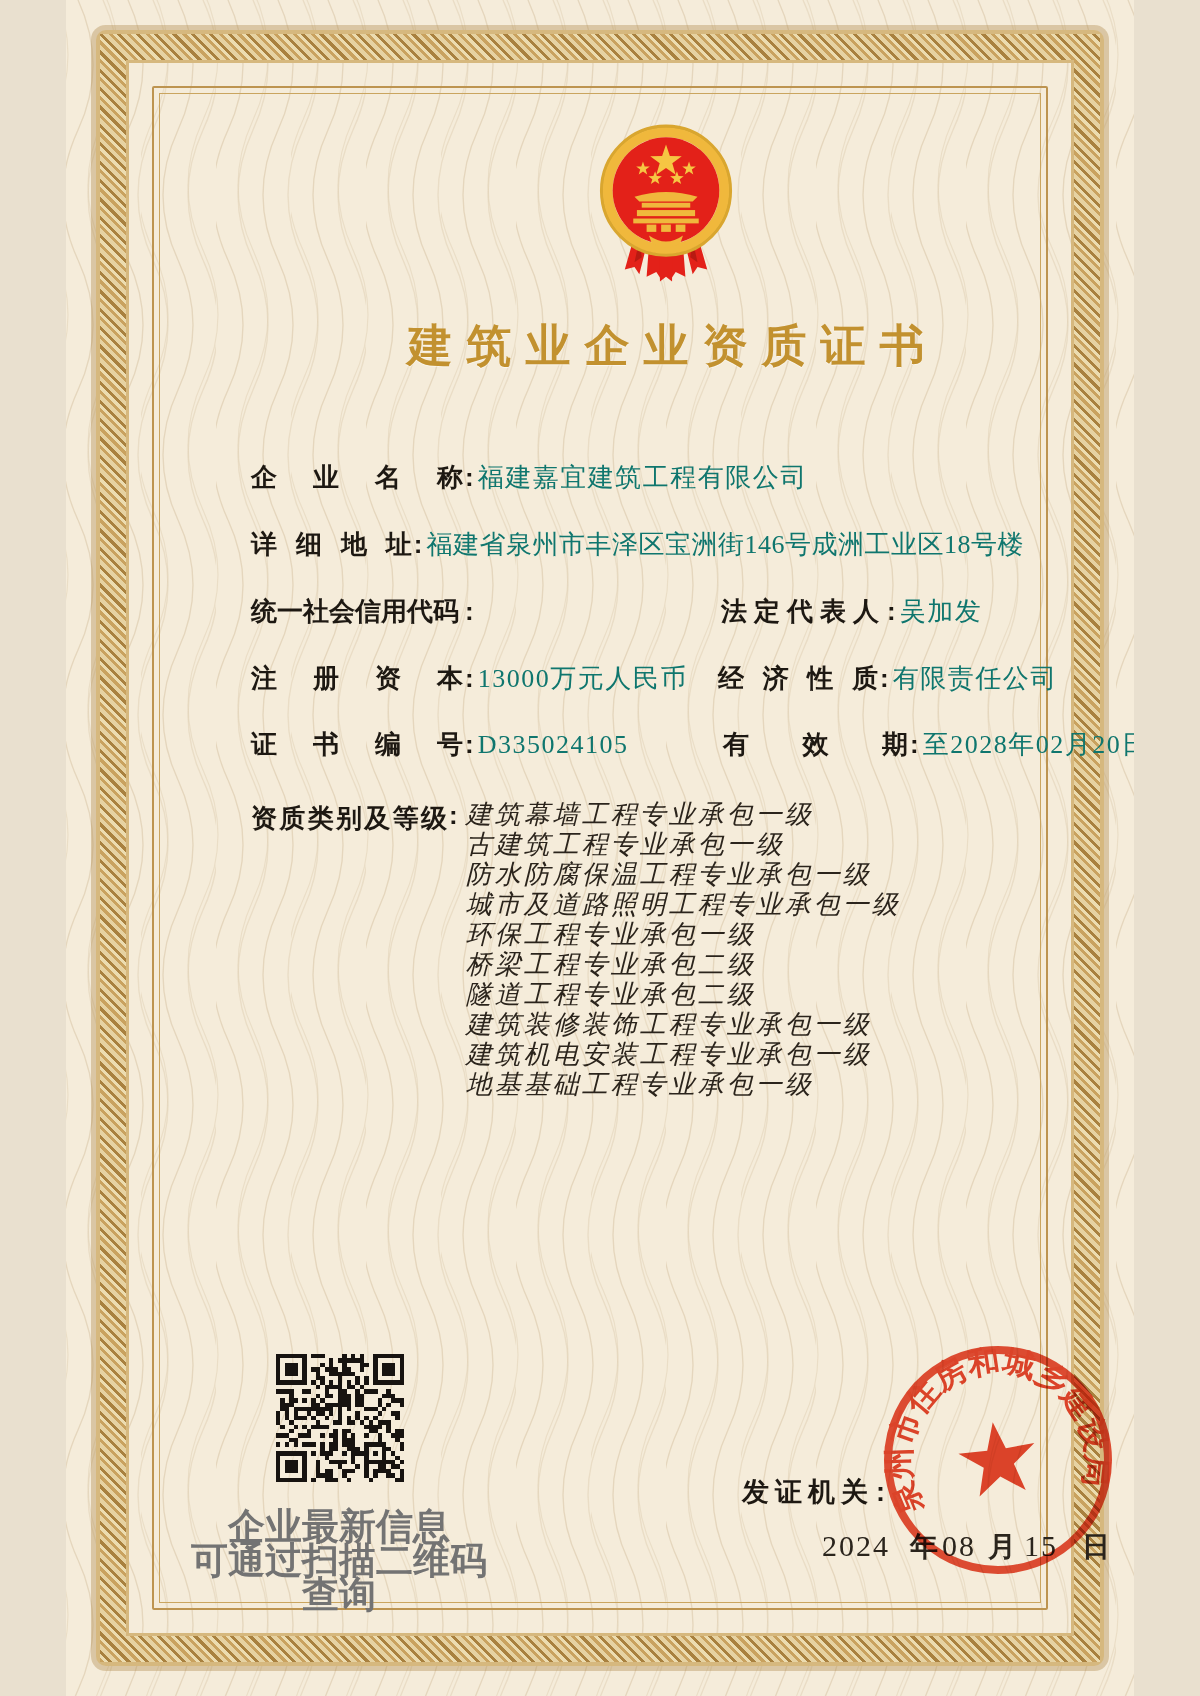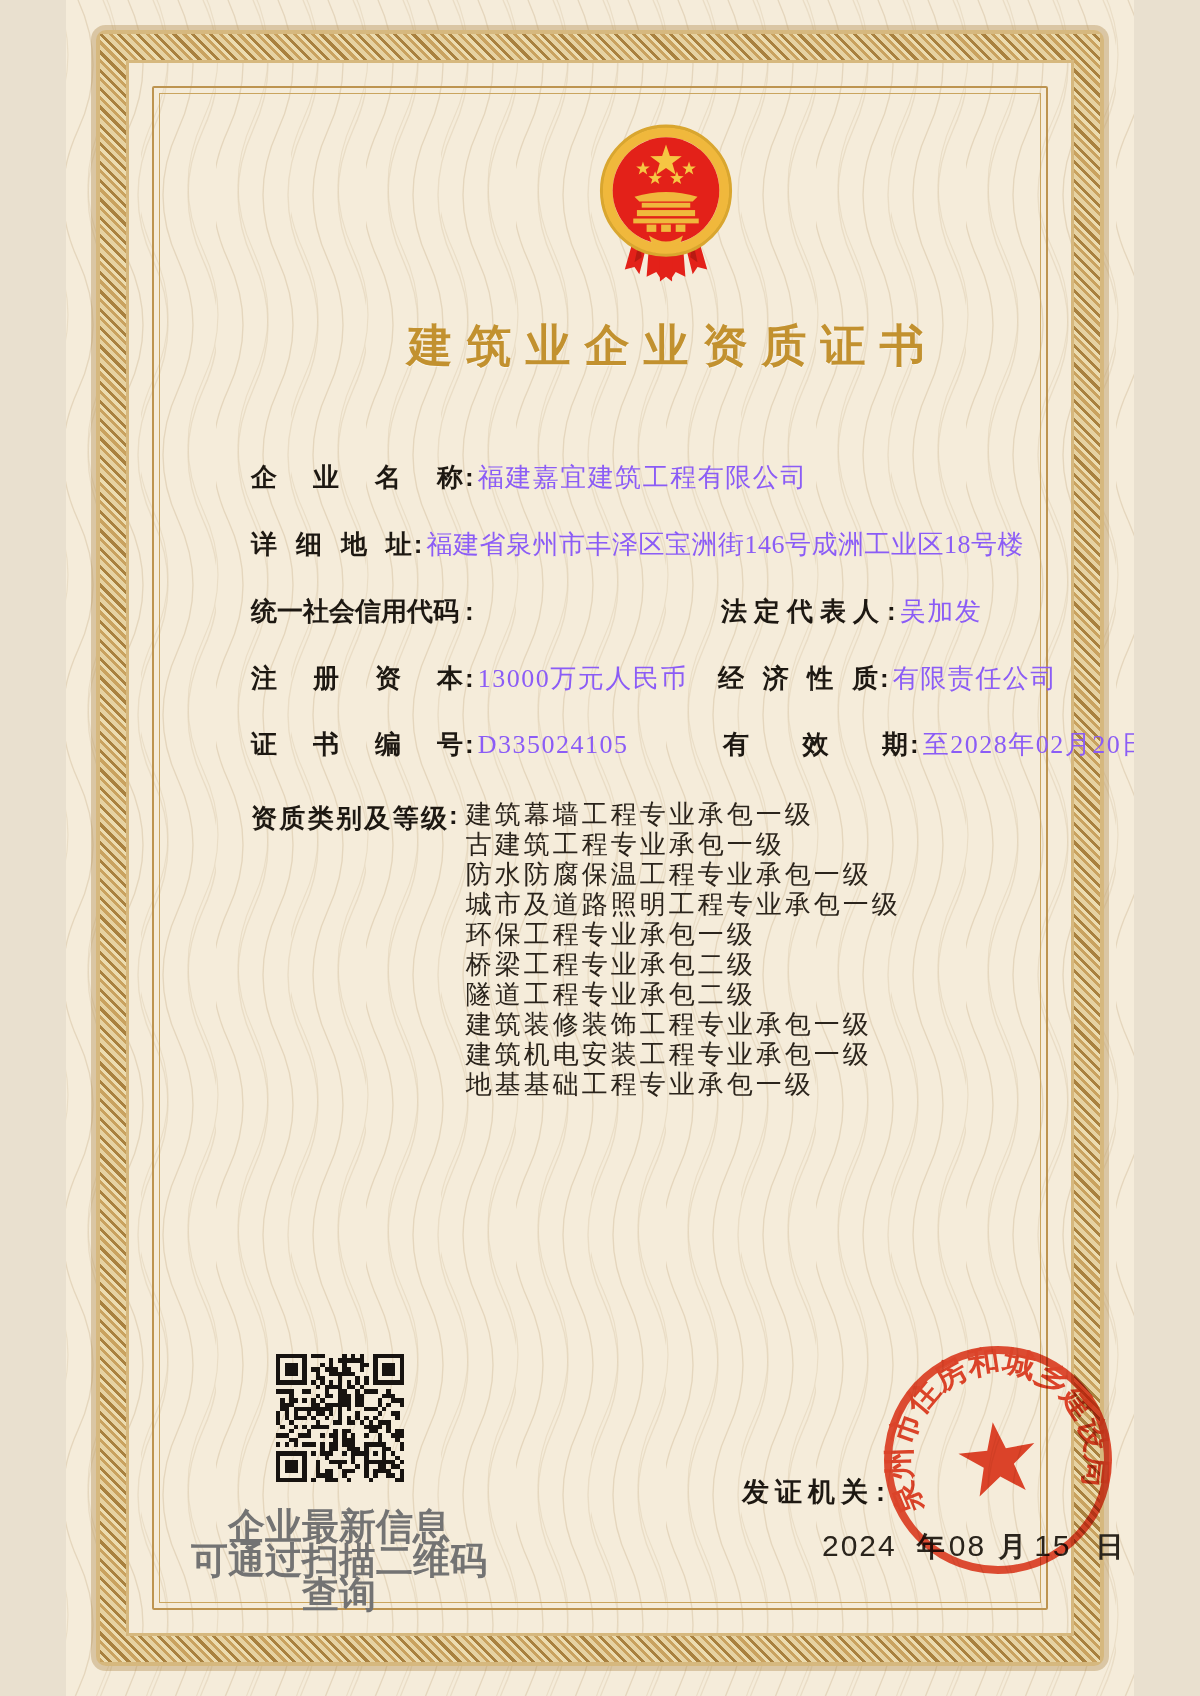--- a/index.html
+++ b/index.html
@@ -26,37 +26,37 @@
     text-align:center;font-family:"Liberation Sans",sans-serif;font-weight:bold;
     font-size:45px;color:#c2912f;letter-spacing:14px;text-indent:14px;
     text-shadow:0 1px 0 rgba(255,255,255,.5);
   }
   
   .row{position:absolute;left:185px;right:110px;height:38px;z-index:2;display:flex;align-items:baseline;font-size:26px;}
   .lbl{display:inline-flex;justify-content:space-between;font-family:"Liberation Sans",sans-serif;font-weight:bold;color:#1d1812;}
   .lbl span{display:inline-block;}
   .w212{width:212px;}
   .colon{font-family:"Liberation Sans",sans-serif;font-weight:bold;color:#1d1812;margin:0 4px 0 2px;}
-  .val{letter-spacing:1.5px;color:#8b5cf6;white-space:nowrap;}
+  .val{letter-spacing:1.5px;color:#0f766e;white-space:nowrap;}
   .pair2{position:absolute;top:0;display:flex;align-items:baseline;}
   
   .quals{position:absolute;left:185px;top:800px;z-index:2;display:flex;align-items:flex-start;font-size:26px;}
   .quals .lbl{margin-top:1px;width:196px;}
   .qual-list{margin-left:4px;}
-  .qual-item{line-height:30px;letter-spacing:3px;color:#2b241c;white-space:nowrap;}
+  .qual-item{line-height:30px;letter-spacing:3px;color:#2b241c;white-space:nowrap;font-style:italic;}
   
   .qr{position:absolute;left:210px;top:1354px;z-index:2;}
   .qr-note{
     position:absolute;left:108px;top:1510px;width:330px;z-index:2;text-align:center;
     font-family:"Liberation Sans",sans-serif;font-weight:bold;font-size:37px;line-height:34px;color:#737373;
   }
   .issuer{position:absolute;left:676px;top:1474px;z-index:2;display:flex;align-items:baseline;font-size:27px;}
   .issuer .lbl{width:126px;}
   .date-row{position:absolute;left:756px;top:1528px;z-index:2;display:flex;align-items:baseline;font-size:30px;color:#2a241c;}
-  .date-num{font-family:Liberation Sans, sans-serif;letter-spacing:2px;}
+  .date-num{font-family:Liberation Serif, serif;letter-spacing:2px;}
   .date-cn{font-family:"Liberation Sans",sans-serif;font-weight:bold;font-size:28px;}
   .ml20{margin-left:20px;} .ml14{margin-left:4px;} .ml12{margin-left:12px;} .ml8{margin-left:8px;} .ml24{margin-left:24px;}
   .seal{position:absolute;left:812px;top:1340px;z-index:3;mix-blend-mode:multiply;opacity:.93;}
 </style>
 </head>
 <body>
 
 <div class="page">
 
   <svg class="waves" width="1200" height="1696" aria-hidden="true">

